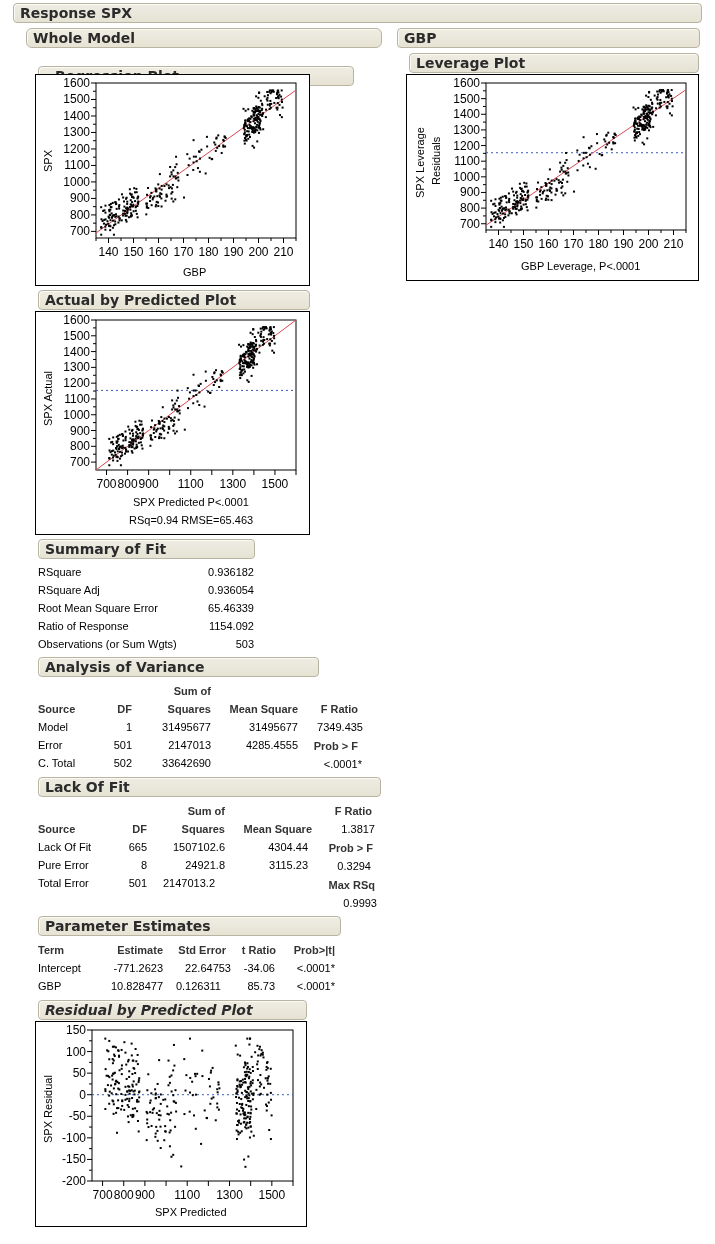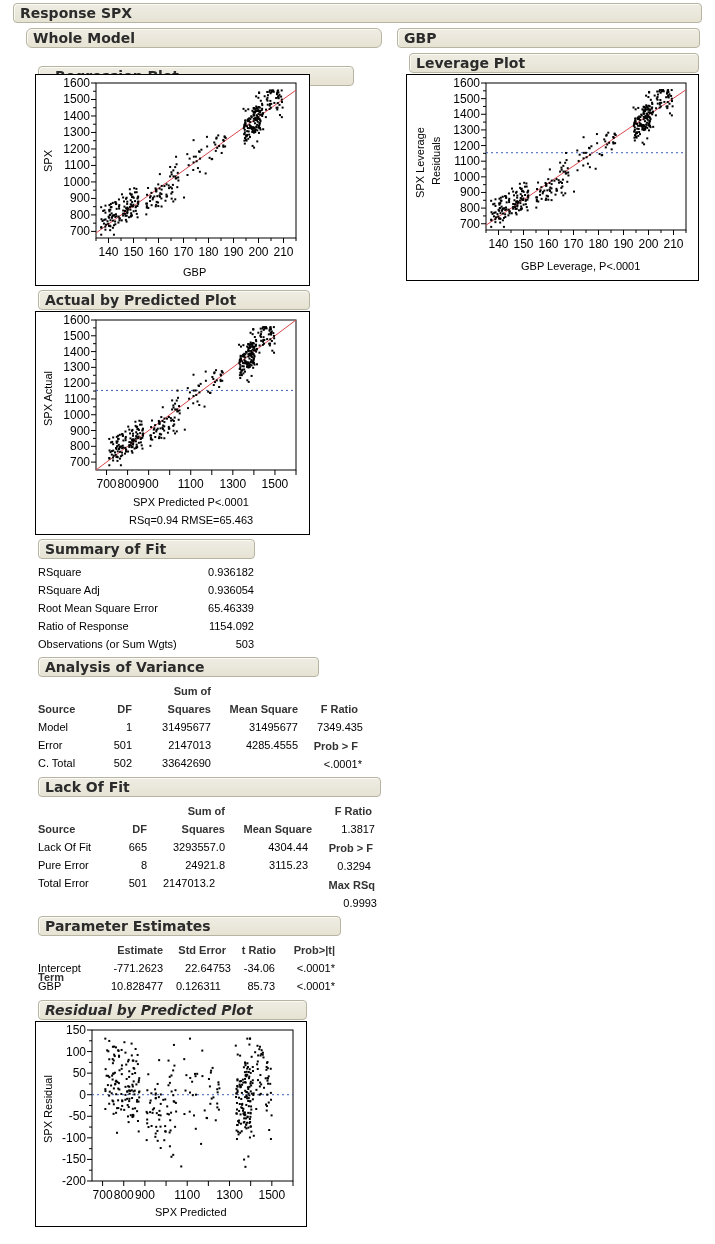--- a/index.html
+++ b/index.html
@@ -2046,39 +2046,39 @@
   <div class="txt b r" style="left:150px;width:75px;top:805px;">Sum of</div>
   <div class="txt b r" style="left:310px;width:62px;top:805px;">F Ratio</div>
   <div class="txt b" style="left:38px;top:823px;">Source</div>
   <div class="txt b r" style="left:110px;width:37px;top:823px;">DF</div>
   <div class="txt b r" style="left:150px;width:75px;top:823px;">Squares</div>
   <div class="txt b r" style="left:230px;width:82px;top:823px;">Mean Square</div>
   <div class="txt r" style="left:310px;width:65px;top:823px;">1.3817</div>
 
   <div class="txt" style="left:38px;top:841px;">Lack Of Fit</div>
   <div class="txt r" style="left:110px;width:37px;top:841px;">665</div>
-  <div class="txt r" style="left:150px;width:75px;top:841px;">3293557.0</div>
+  <div class="txt r" style="left:150px;width:75px;top:841px;">1507102.6</div>
   <div class="txt r" style="left:230px;width:78px;top:841px;">4304.44</div>
   <div class="txt b r" style="left:310px;width:63px;top:842px;">Prob &gt; F</div>
 
   <div class="txt" style="left:38px;top:859px;">Pure Error</div>
   <div class="txt r" style="left:110px;width:37px;top:859px;">8</div>
   <div class="txt r" style="left:150px;width:75px;top:859px;">24921.8</div>
   <div class="txt r" style="left:230px;width:78px;top:859px;">3115.23</div>
   <div class="txt r" style="left:310px;width:61px;top:860px;">0.3294</div>
 
   <div class="txt" style="left:38px;top:877px;">Total Error</div>
   <div class="txt r" style="left:110px;width:37px;top:877px;">501</div>
   <div class="txt r" style="left:150px;width:65px;top:877px;">2147013.2</div>
   <div class="txt b r" style="left:310px;width:65px;top:879px;">Max RSq</div>
   <div class="txt r" style="left:310px;width:67px;top:897px;">0.9993</div>
 </div>
 
 <div>
-  <div class="txt b" style="left:38px;top:944px;margin-top:27px;">Term</div>
+  <div class="txt b" style="left:38px;top:944px;">Term</div>
   <div class="txt b r" style="left:95px;width:68px;top:944px;">Estimate</div>
   <div class="txt b r" style="left:165px;width:61px;top:944px;">Std Error</div>
   <div class="txt b r" style="left:230px;width:46px;top:944px;">t Ratio</div>
   <div class="txt b r" style="left:280px;width:55px;top:944px;">Prob&gt;|t|</div>
 
   <div class="txt" style="left:38px;top:962px;">Intercept</div>
   <div class="txt r" style="left:95px;width:68px;top:962px;">-771.2623</div>
   <div class="txt r" style="left:165px;width:66px;top:962px;">22.64753</div>
   <div class="txt r" style="left:230px;width:45px;top:962px;">-34.06</div>
   <div class="txt r" style="left:280px;width:55px;top:962px;">&lt;.0001*</div>

